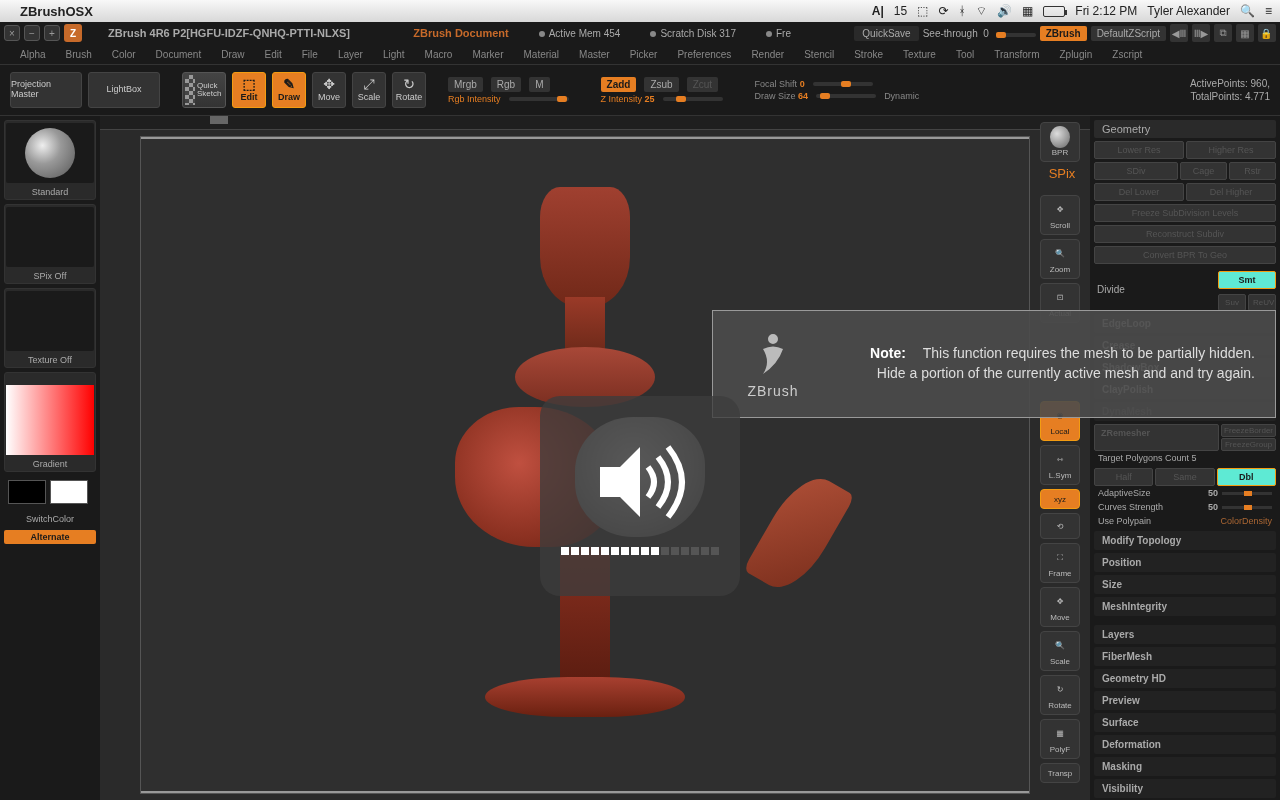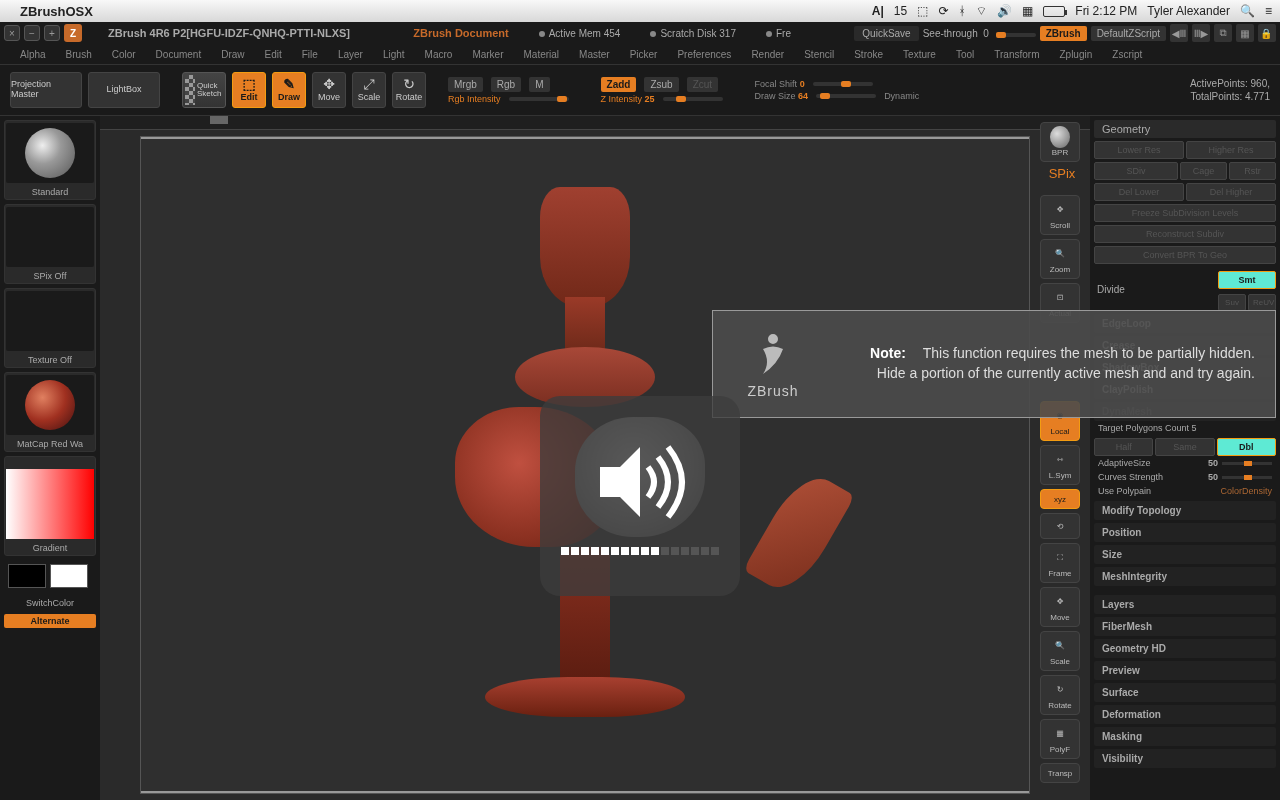--- a/index.html
+++ b/index.html
@@ -307,26 +307,20 @@
     </div>
     <div class="palette-slot">
       <div class="palette-thumb"></div>
       <div class="palette-label">SPix Off</div>
     </div>
     <div class="palette-slot">
       <div class="palette-thumb"></div>
       <div class="palette-label">Texture Off</div>
     </div>
     <div class="palette-slot">
-      <div class="palette-thumb">
-          <div class="red-sphere"></div>
-        </div>
-      <div class="palette-label">MatCap Red Wa</div>
-    </div>
-    <div class="palette-slot">
       <div class="hue-strip"></div>
       <div class="color-picker"></div>
       <div class="palette-label">Gradient</div>
     </div>
     <div class="swatch-row">
       <div class="swatch" style="background:#000"></div>
       <div class="swatch" style="background:#fff"></div>
     </div>
     <div class="palette-label" style="text-align:center">SwitchColor</div>
     <div class="orange-label">Alternate</div>
@@ -449,20 +443,27 @@
           <div class="panel-btn dim" style="width:28px;font-size:8px">Suv</div>
           <div class="panel-btn dim" style="width:28px;font-size:8px">ReUV</div>
         </div>
       </div>
     </div>
     <div class="section-item">EdgeLoop</div>
     <div class="section-item">Crease</div>
     <div class="section-item">ShadowBox</div>
     <div class="section-item">ClayPolish</div>
     <div class="section-item dim-section">DynaMesh</div>
+    <div class="btn-row">
+      <div class="panel-btn dim" style="flex:2;text-align:left;padding-left:6px;font-weight:bold">ZRemesher</div>
+      <div style="display:flex;flex-direction:column;gap:1px">
+        <div class="panel-btn dim" style="font-size:8px;padding:1px 2px">FreezeBorder</div>
+        <div class="panel-btn dim" style="font-size:8px;padding:1px 2px">FreezeGroup</div>
+      </div>
+    </div>
     <div class="slider-row dim-section">
         <span class="lbl">Target Polygons Count 5</span>
       </div>
     <div class="btn-row">
       <div class="panel-btn dim">Half</div>
       <div class="panel-btn dim">Same</div>
       <div class="panel-btn orange">Dbl</div>
     </div>
     <div class="slider-row">
         <span class="lbl">AdaptiveSize</span>

